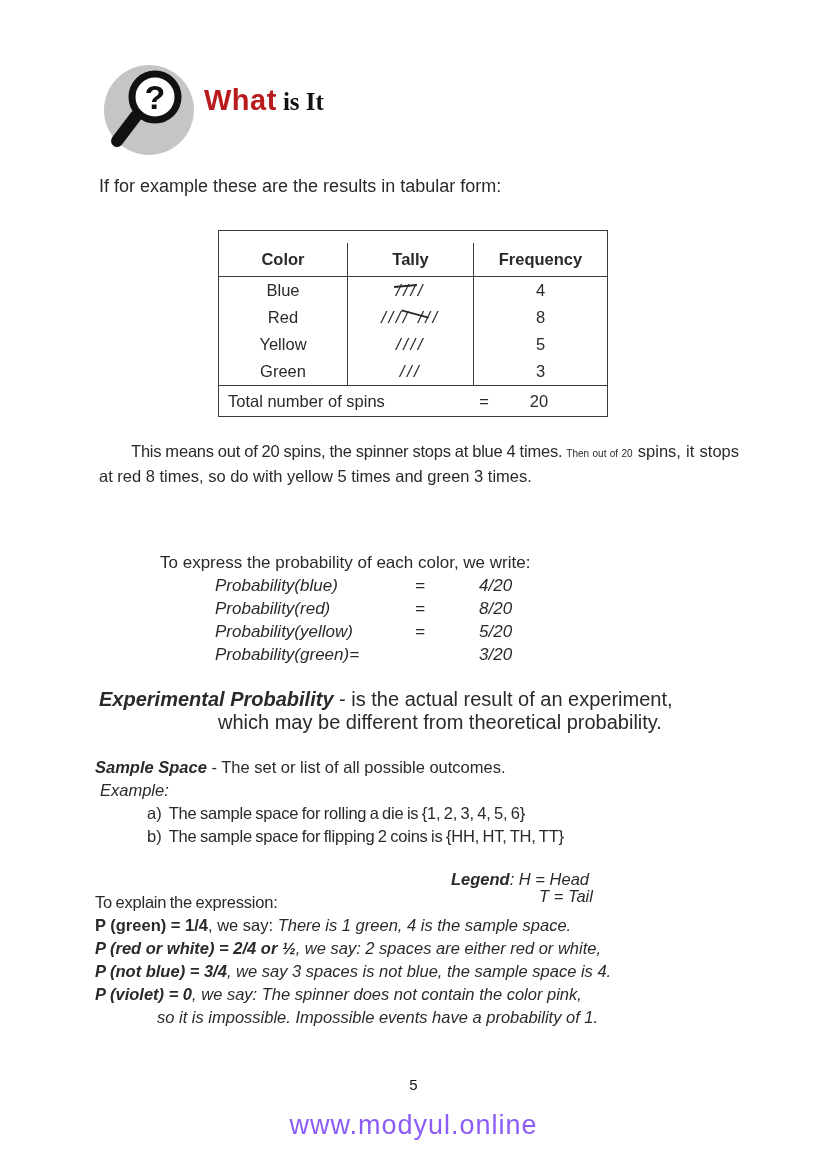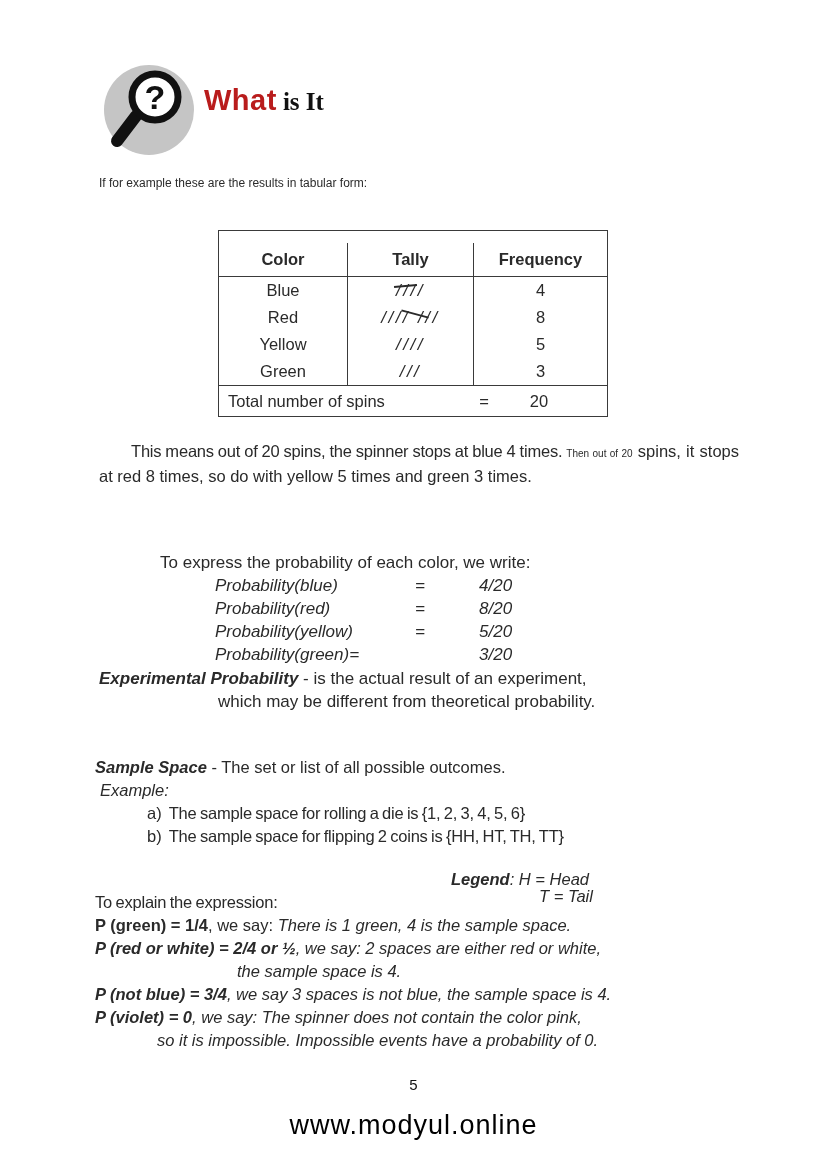--- a/index.html
+++ b/index.html
@@ -10,21 +10,21 @@
     font-family:"Liberation Sans", sans-serif;
     color:#2a2a2a;
     overflow:hidden;
   }
   
   .icon-box{position:absolute;left:100px;top:56px;width:100px;height:106px;}
   .title{position:absolute;left:204px;top:84px;white-space:nowrap;}
   .title-main{font-weight:bold;font-size:29px;letter-spacing:.5px;color:#b91c1c;}
   .title-rest{font-family:"Liberation Serif", serif;font-weight:600;font-size:25px;color:#111;margin-left:6px;}
   
-  .intro{position:absolute;left:99px;top:176px;font-size:12px;}
+  .intro{position:absolute;left:99px;top:176px;font-size:18px;}
   
   .spin-table{position:absolute;left:218px;top:230px;width:388px;border:1.5px solid #3a3a3a;font-size:16.5px;}
   .t-head{display:grid;grid-template-columns:129px 126px 1fr;border-bottom:1.5px solid #3a3a3a;font-weight:bold;}
   .t-head .cell{padding:3px 0;text-align:center;margin-top:12px;}
   .t-body{display:grid;grid-template-columns:129px 126px 1fr;}
   .cell{min-height:27px;display:flex;align-items:center;justify-content:center;}
   .col-b{border-right:1.2px solid #3a3a3a;}
   .tally-cell{font-style:italic;letter-spacing:2.5px;font-size:17px;}
   .tally-wrap{position:relative;display:inline-block;white-space:nowrap;}
   .tally-g2{margin-left:8px;}
@@ -37,38 +37,38 @@
   
   .para{position:absolute;left:99px;top:423px;width:640px;font-size:16.5px;line-height:22.5px;text-align:justify;}
   .para .tight{letter-spacing:-0.2px;word-spacing:-1px;margin-left:32px;}
   .para .alt-font{font-size:10px;letter-spacing:0;}
   
   .express{position:absolute;left:160px;top:551px;font-size:17px;line-height:23px;}
   .expr-row{display:flex;margin-left:55px;font-style:italic;white-space:nowrap;gap:40px;}
   .expr-label{width:146px;flex:none;}
   .expr-eq{width:38px;flex:none;text-align:center;}
   
-  .exp-def{position:absolute;left:99px;top:668px;width:650px;font-size:17px;line-height:22.5px;}
+  .exp-def{position:absolute;left:99px;top:688px;width:650px;font-size:20px;line-height:22.5px;}
   .exp-def .cont{padding-left:119px;}
   .bi{font-weight:bold;font-style:italic;}
   .sect{position:absolute;left:95px;top:756px;width:690px;font-size:16.5px;line-height:23px;}
   .example-label{font-style:italic;padding-left:5px;}
   .list-item{padding-left:52px;letter-spacing:-0.2px;word-spacing:-1px;}
   .list-item .pfx{letter-spacing:0;margin-right:7px;}
   .legend-line{padding-left:356px;font-style:italic;margin-top:20px;}
   .explain-intro{position:relative;letter-spacing:-0.2px;word-spacing:-1px;}
   .t-tail{position:absolute;left:444px;top:-6px;font-style:italic;letter-spacing:0;word-spacing:0;}
   .p-line .pb{font-weight:bold;}
   .p-line .pbi{font-weight:bold;font-style:italic;}
   .p-line .it{font-style:italic;}
   .cont-2{padding-left:142px;font-style:italic;}
   .cont-4{padding-left:62px;font-style:italic;}
   
   .page-num{position:absolute;top:1076px;left:0;width:100%;text-align:center;font-size:15px;color:#111;}
-  .watermark{position:absolute;top:1110px;left:0;width:100%;text-align:center;font-size:27px;color:#000000;letter-spacing:1px;}
+  .watermark{position:absolute;top:1110px;left:0;width:100%;text-align:center;font-size:27px;color:#8b5cf6;letter-spacing:1px;}
 </style>
 </head>
 <body>
 
 <div class="page">
 
   <div class="icon-box">
     <svg width="100" height="106" viewBox="0 0 100 106">
       <circle cx="49" cy="54" r="45" fill="#c5c5c5"></circle>
       <line x1="36" y1="60" x2="17" y2="85" stroke="#111" stroke-width="12" stroke-linecap="round"></line>
@@ -156,24 +156,23 @@
     <div><span class="bi">Sample Space</span><span> - The set or list of all possible outcomes.</span></div>
     <div class="example-label">Example:</div>
     <div class="list-item"><span class="pfx">a)</span><span>The sample space for rolling a die is {1, 2, 3, 4, 5, 6}</span></div>
     <div class="list-item"><span class="pfx">b)</span><span>The sample space for flipping 2 coins is {HH, HT, TH, TT}</span></div>
     <div class="legend-line"><span class="bi">Legend</span><span>: H = Head</span></div>
     <div class="explain-intro"><span>To explain the expression:</span><span class="t-tail">T = Tail</span></div>
 
     <div class="p-line"><span class="pb">P (green) = 1/4</span><span>, we say: </span><span class="it">There is 1 green, 4 is the sample space.</span></div>
 
     <div class="p-line"><span class="pbi">P (red or white) = 2/4 or ½</span><span class="it">, </span><span class="it">we say: 2 spaces are either red or white,</span></div>
-    <div class="cont-2">the sample space is 4.</div>
 
     <div class="p-line"><span class="pbi">P (not blue) = 3/4</span><span class="it">, </span><span class="it">we say 3 spaces is not blue, the sample space is 4.</span></div>
 
     <div class="p-line"><span class="pbi">P (violet) = 0</span><span class="it">, </span><span class="it">we say: The spinner does not contain the color pink,</span></div>
-    <div class="cont-4">so it is impossible. Impossible events have a probability of 0.</div>
+    <div class="cont-4">so it is impossible. Impossible events have a probability of 1.</div>
   </div>
 
   <div class="page-num">5</div>
   <div class="watermark">www.modyul.online</div>
 
 </div>
 
 </body></html>

